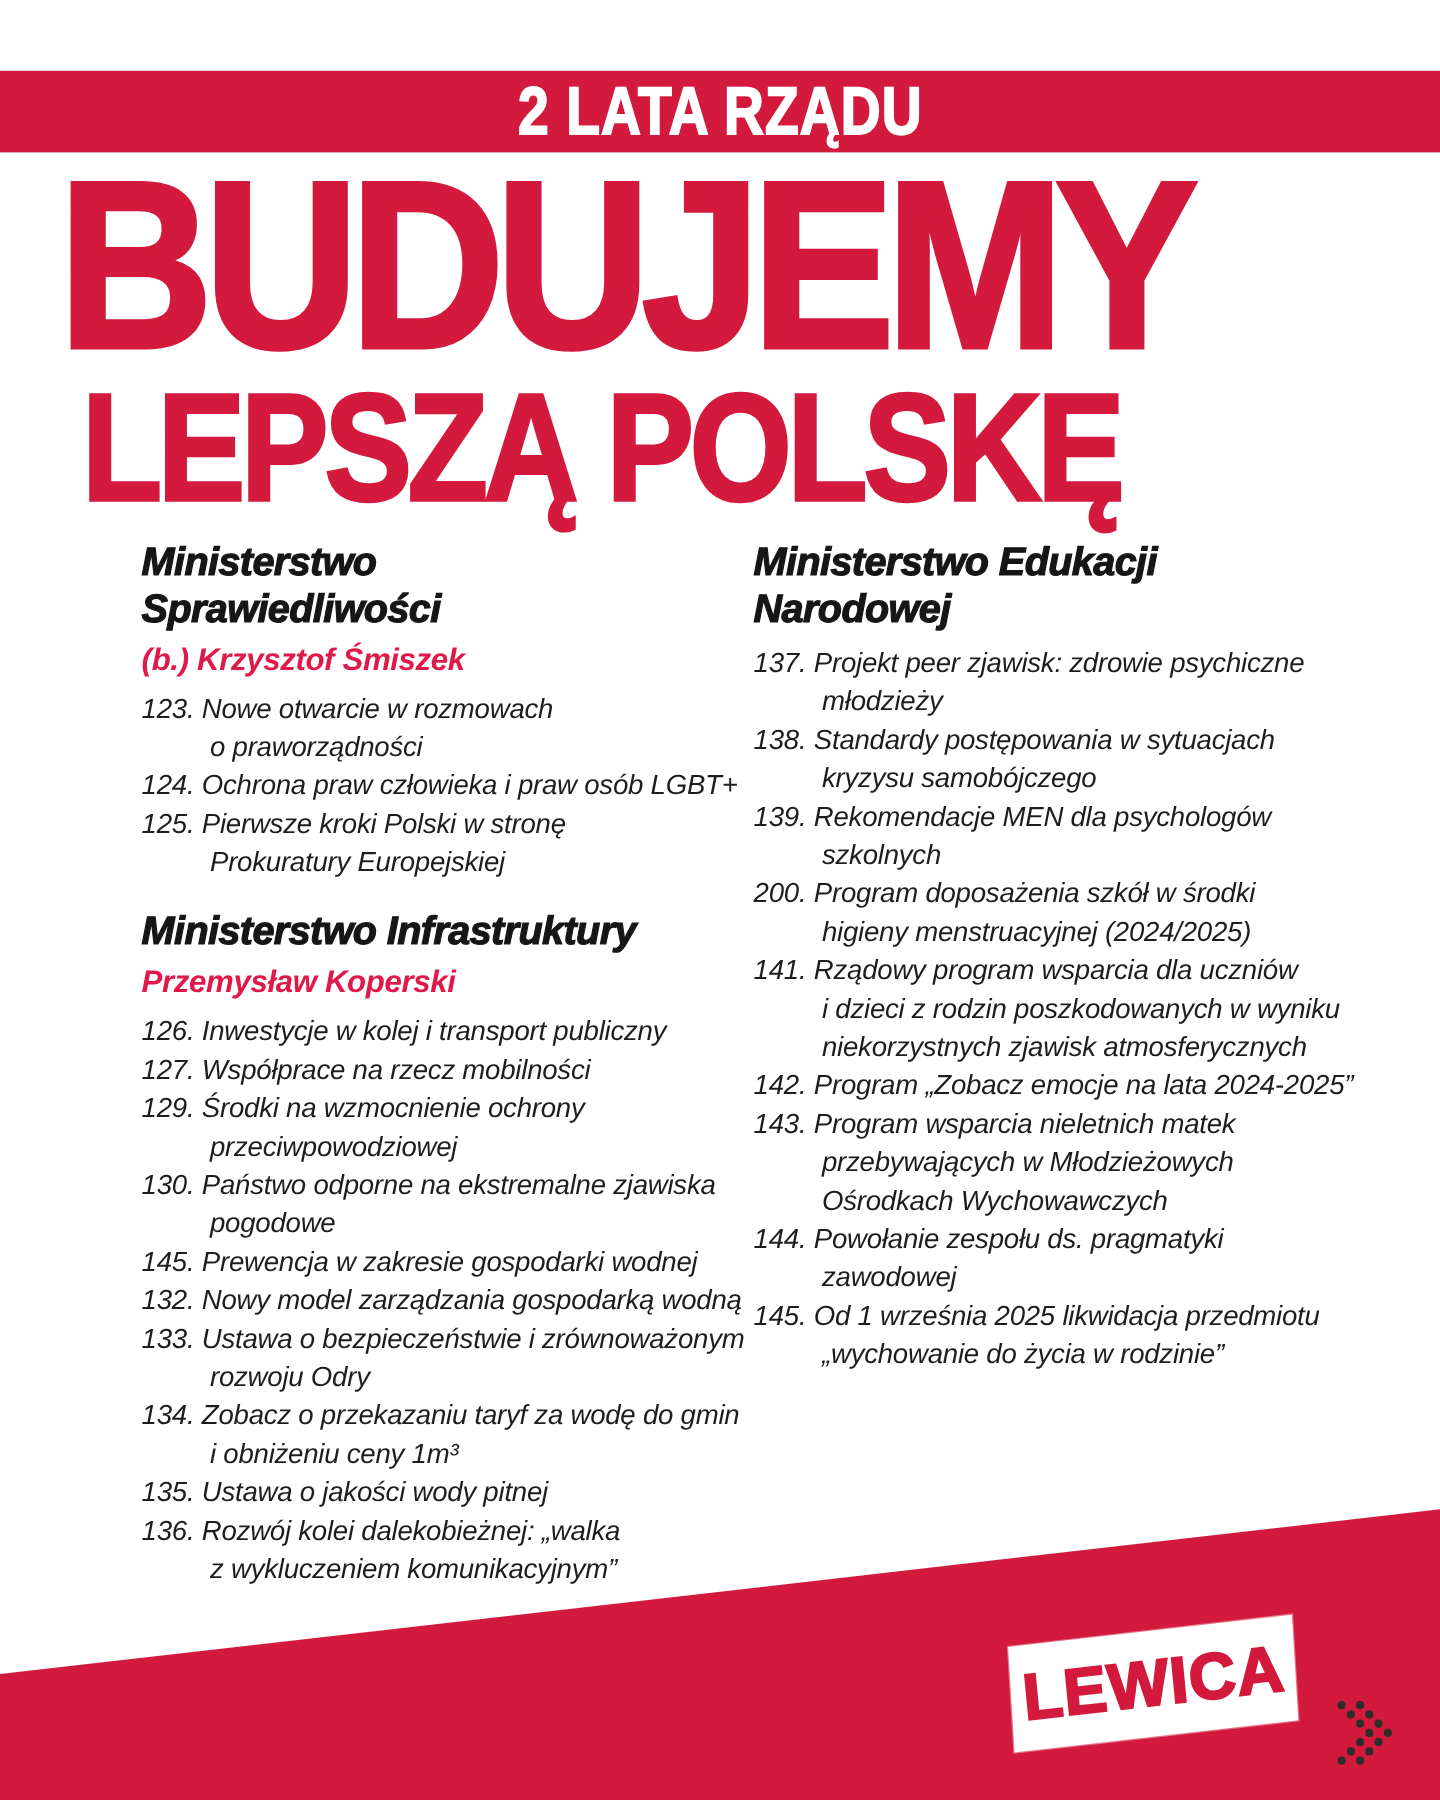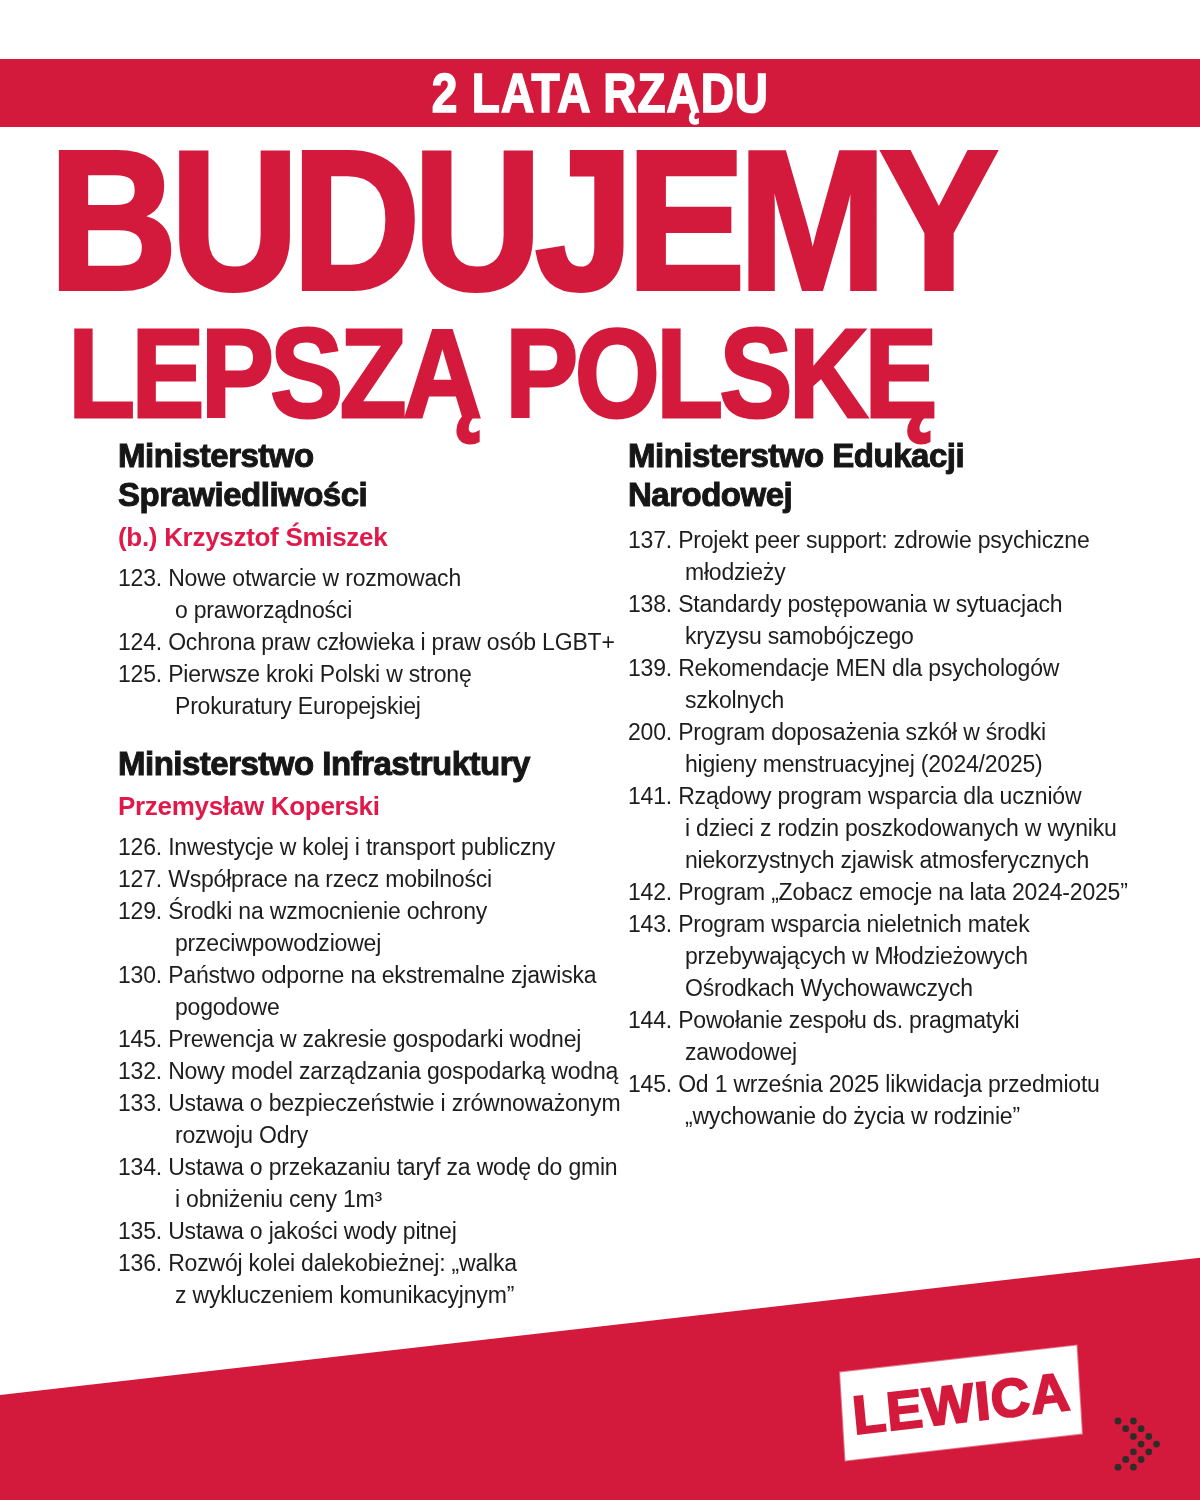--- a/index.html
+++ b/index.html
@@ -35,21 +35,21 @@
     display:block;font-size:198px;line-height:158px;font-weight:700;
     letter-spacing:-8px;transform:scaleX(.9);-webkit-text-stroke:4px var(--primary-red);
     white-space:nowrap;
   }
   .headline .l2{
     display:block;font-size:127px;line-height:118px;font-weight:700;
     letter-spacing:-4px;transform:scaleX(.86);-webkit-text-stroke:3px var(--primary-red);
     margin-top:14px;white-space:nowrap;
   }
   
-  .col{position:absolute;top:436px;}
+  .col{position:absolute;top:448px;font-style:italic;}
   .col-left{left:118px;width:508px;}
   .col-right{left:628px;width:528px;}
   .ministry-section + .ministry-section{margin-top:22px;}
   .ministry{
     font-size:33px;line-height:39px;font-weight:700;letter-spacing:-.5px;
     color:var(--heading-black);white-space:pre-line;
     -webkit-text-stroke:1px var(--heading-black);
   }
   .minister{
     margin-top:8px;font-size:26px;line-height:30px;font-weight:700;
@@ -124,36 +124,36 @@
   <li class="item"><span class="num">130.</span> <span class="txt">Państwo odporne na ekstremalne zjawiska
 pogodowe</span></li>
 
   <li class="item"><span class="num">145.</span> <span class="txt">Prewencja w zakresie gospodarki wodnej</span></li>
 
   <li class="item"><span class="num">132.</span> <span class="txt">Nowy model zarządzania gospodarką wodną</span></li>
 
   <li class="item"><span class="num">133.</span> <span class="txt">Ustawa o bezpieczeństwie i zrównoważonym
 rozwoju Odry</span></li>
 
-  <li class="item"><span class="num">134.</span> <span class="txt">Ustawa o przekazaniu taryf za wodę do gmin
+  <li class="item"><span class="num">134.</span> <span class="txt">Zobacz o przekazaniu taryf za wodę do gmin
 i obniżeniu ceny 1m³</span></li>
 
   <li class="item"><span class="num">135.</span> <span class="txt">Ustawa o jakości wody pitnej</span></li>
 
   <li class="item"><span class="num">136.</span> <span class="txt">Rozwój kolei dalekobieżnej: „walka
 z wykluczeniem komunikacyjnym”</span></li>
 </ol>
   </section>
 </div>
   <div class="col col-right">
   <section class="ministry-section">
     <h2 class="ministry">Ministerstwo Edukacji
 Narodowej</h2>
     <ol class="items">
-  <li class="item"><span class="num">137.</span> <span class="txt">Projekt peer support: zdrowie psychiczne
+  <li class="item"><span class="num">137.</span> <span class="txt">Projekt peer zjawisk: zdrowie psychiczne
 młodzieży</span></li>
 
   <li class="item"><span class="num">138.</span> <span class="txt">Standardy postępowania w sytuacjach
 kryzysu samobójczego</span></li>
 
   <li class="item"><span class="num">139.</span> <span class="txt">Rekomendacje MEN dla psychologów
 szkolnych</span></li>
 
   <li class="item"><span class="num">200.</span> <span class="txt">Program doposażenia szkół w środki
 higieny menstruacyjnej (2024/2025)</span></li>

